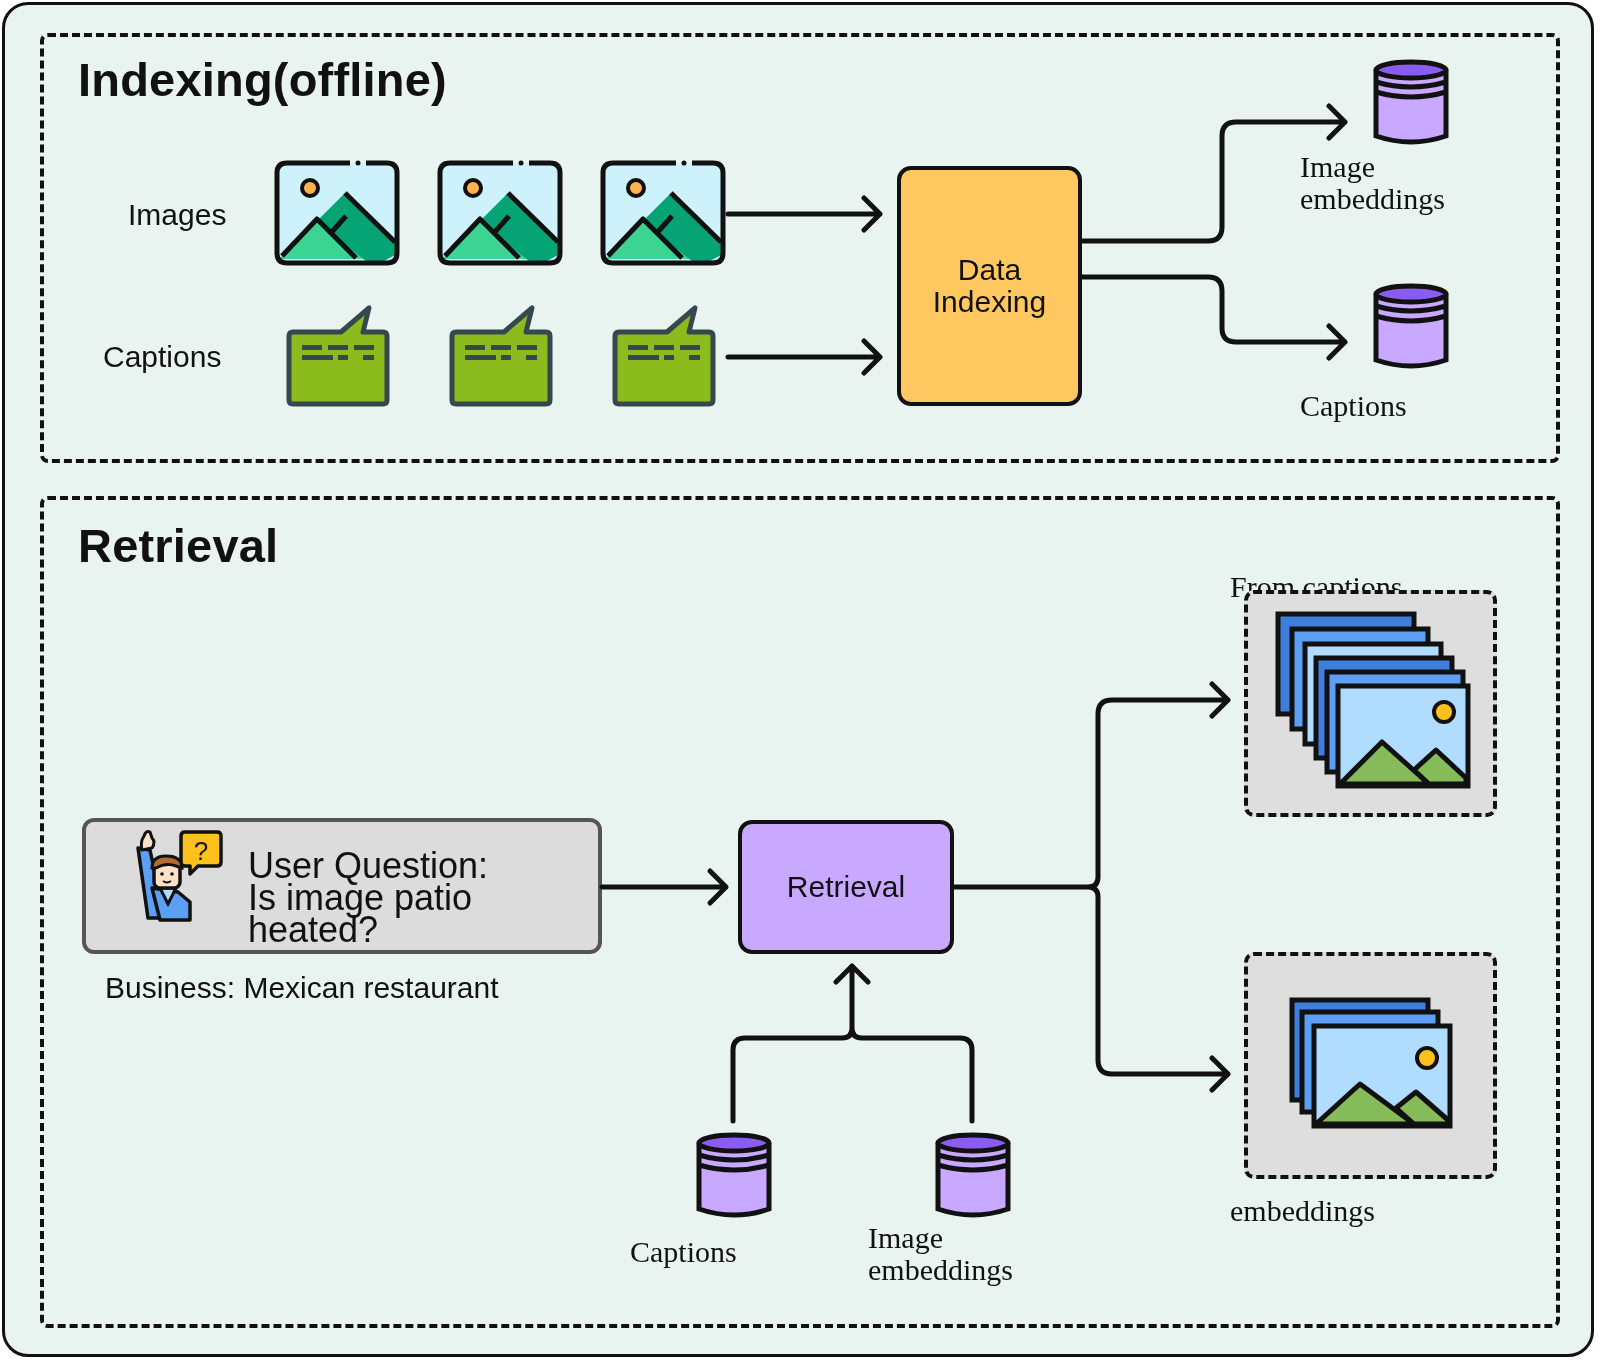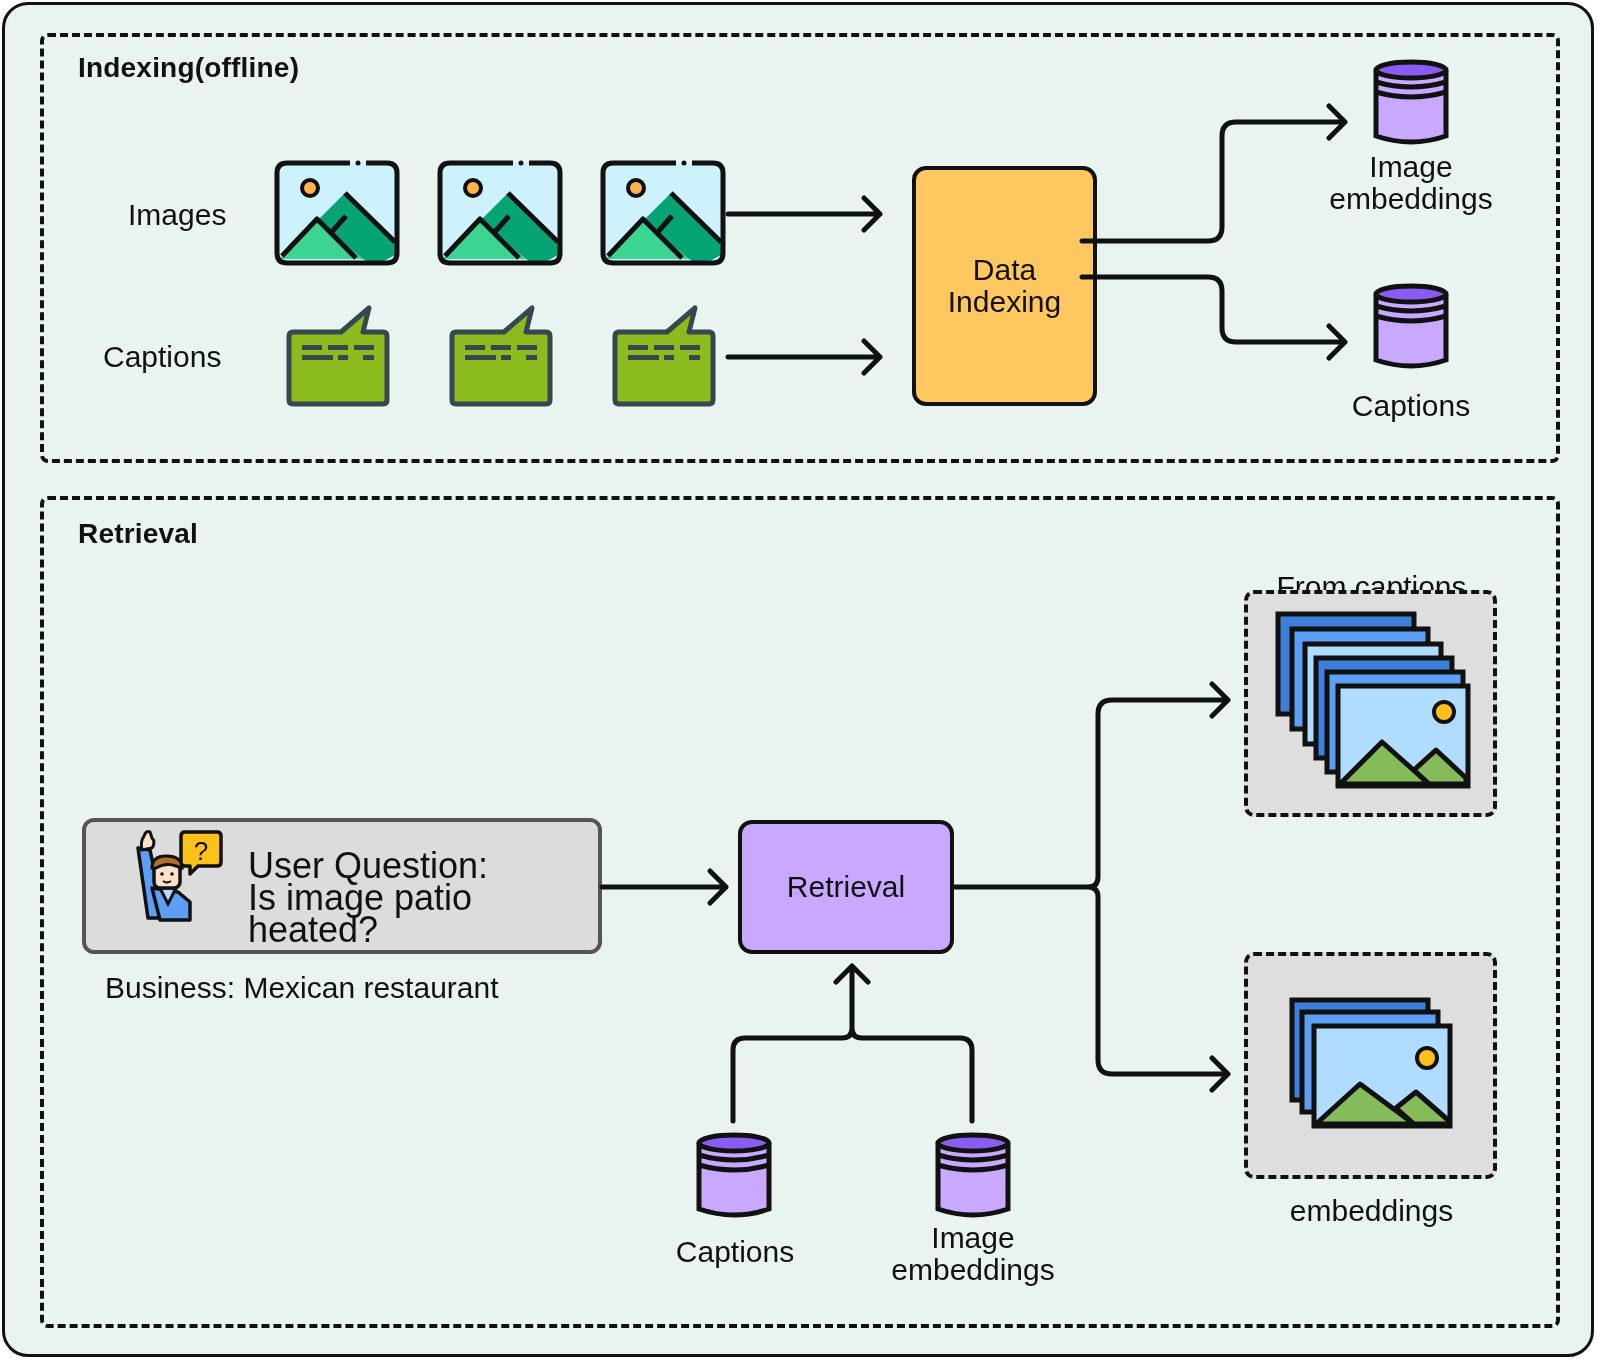--- a/index.html
+++ b/index.html
@@ -3,26 +3,26 @@
 <meta charset="utf-8">
 <style>
   html, body { margin: 0; padding: 0; background: #ffffff; }
   body { width: 1600px; height: 1363px; position: relative; overflow: hidden;
          font-family: "Liberation Sans", "DejaVu Sans", sans-serif; color: #111; }
   .outer { position: absolute; left: 2px; top: 2px; width: 1592px; height: 1355px;
            border: 3px solid #111; border-radius: 26px; background: #e9f4f0; box-sizing: border-box; }
   .panel { position: absolute; border: 4px dashed #111; border-radius: 8px; box-sizing: border-box; }
   .panel-indexing { left: 40px; top: 33px; width: 1520px; height: 430px; }
   .panel-retrieval { left: 40px; top: 496px; width: 1520px; height: 832px; }
-  .panel-title { position: absolute; font-weight: bold; font-size: 28px; letter-spacing: 0.2px; }
+  .panel-title { position: absolute; font-weight: bold; font-size: 47px; letter-spacing: 0.2px; }
   .label { position: absolute; font-size: 30px; line-height: 32px; white-space: nowrap; }
-  .center { text-align: center; }
+  .center { text-align: left; font-family: Liberation Serif, serif; }
   .box { position: absolute; border: 4px solid #111; box-sizing: border-box; display: flex;
          align-items: center; justify-content: center; text-align: center; font-size: 30px; line-height: 32px; }
-  .pipeline { left: 897px; top: 166px; width: 185px; height: 240px; background: #ffc760; border-radius: 14px; margin-left: 15px; }
+  .pipeline { left: 897px; top: 166px; width: 185px; height: 240px; background: #ffc760; border-radius: 14px; }
   .retrieval-box { left: 738px; top: 820px; width: 216px; height: 134px; background: #c9a9ff; border-radius: 14px; }
   .question-box { left: 82px; top: 818px; width: 520px; height: 136px; background: #dcdcdc;
                   border: 4px solid #555; border-radius: 12px; box-sizing: border-box; position: absolute; }
   .result-box { position: absolute; border: 4px dashed #111; border-radius: 10px; background: #dedede; box-sizing: border-box; }
   .result-captions { left: 1244px; top: 590px; width: 253px; height: 227px; }
   .result-embeddings { left: 1244px; top: 952px; width: 253px; height: 227px; }
   svg.wires { position: absolute; left: 0; top: 0; }
   .icon { position: absolute; }
   .qtext { position: absolute; left: 162px; top: 28px; font-size: 36px; line-height: 32px; }
 </style>

